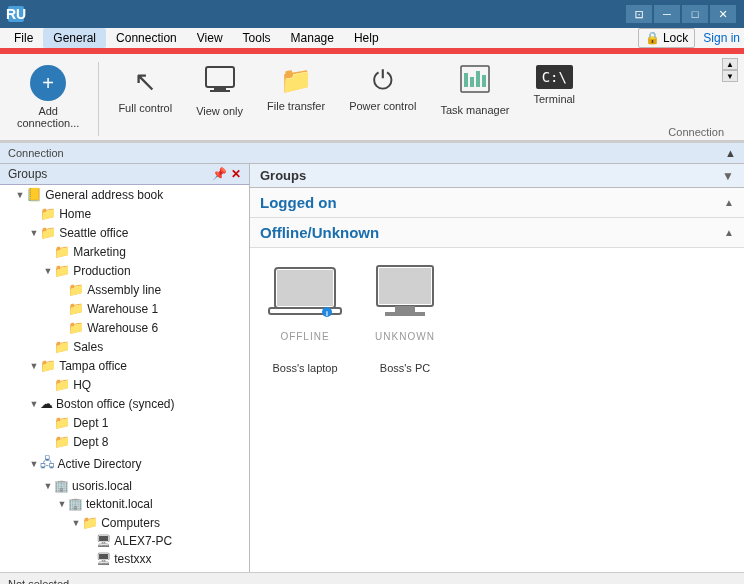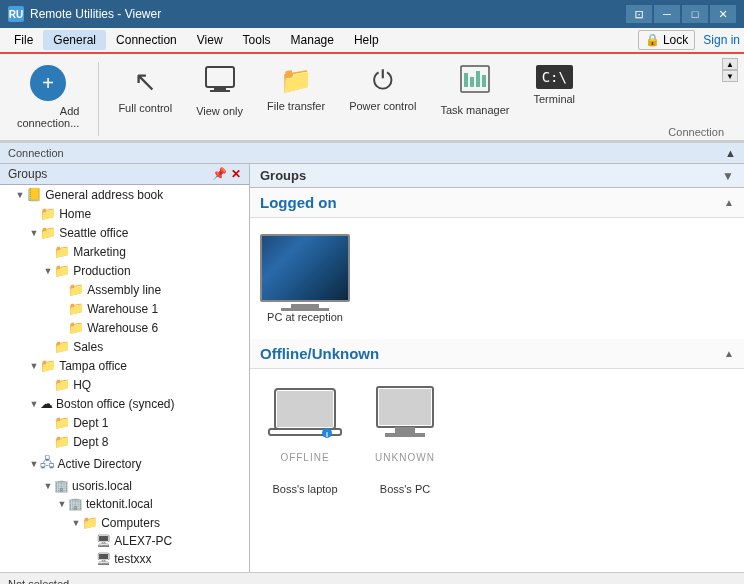--- a/index.html
+++ b/index.html
@@ -1,27 +1,27 @@
 <!DOCTYPE html>
 <html><head>
   <meta charset="utf-8">
   <style>
     * { margin: 0; padding: 0; box-sizing: border-box; }
     body { font-family: 'Segoe UI', Tahoma, Geneva, Verdana, sans-serif; font-size: 12px; background: #f0f0f0; width: 744px; height: 584px; overflow: hidden; }
 
     
     .title-bar { background: #2c5f8a; color: white; height: 28px; display: flex; align-items: center; justify-content: space-between; padding: 0 8px; }
     .title-bar-left { display: flex; align-items: center; gap: 6px; }
-    .title-bar-icon { width: 16px; height: 16px; background: #4a9eda; border-radius: 2px; display: flex; align-items: center; justify-content: center; font-size: 10px; font-weight: bold; color: white; }
+    .title-bar-icon { width: 16px; height: 16px; background: #4a9eda; border-radius: 2px; display: flex; align-items: center; justify-content: center; font-size: 14px; font-weight: bold; color: white; }
     .title-bar-text { font-size: 12px; }
     .title-bar-controls { display: flex; gap: 2px; }
     .title-btn { width: 26px; height: 18px; background: #4a7fa8; border: none; color: white; cursor: pointer; font-size: 11px; display: flex; align-items: center; justify-content: center; }
 
     
-    .menu-bar { background: #f5f5f5; border-bottom: 2px solid #ef4444; height: 26px; display: flex; align-items: center; padding: 0 4px; }
+    .menu-bar { background: #f5f5f5; border-bottom: 6px solid #ef4444; height: 26px; display: flex; align-items: center; padding: 0 4px; }
     .menu-item { padding: 3px 10px; cursor: pointer; font-size: 12px; border-radius: 2px; }
     .menu-item.active { background: #cce0f5; }
 
     
     .ribbon { background: #f5f5f5; border-bottom: 2px solid #ccc; padding: 4px 6px 0; min-height: 80px; display: flex; align-items: flex-start; gap: 2px; position: relative; }
     .ribbon-btn { display: flex; flex-direction: column; align-items: center; padding: 6px 10px; cursor: pointer; border-radius: 2px; min-width: 60px; border: 1px solid transparent; }
     .ribbon-label { font-size: 11px; color: #333; text-align: center; }
     .ribbon-separator { width: 1px; background: #ccc; margin: 4px 6px; align-self: stretch; }
     .ribbon-section-label { position: absolute; bottom: 2px; left: 50%; transform: translateX(-50%); font-size: 11px; color: #666; white-space: nowrap; }
     .ribbon-right-scroll { display: flex; flex-direction: column; margin-left: auto; }
@@ -71,21 +71,20 @@
     .pc-icon { color: #555; }
 
     .right-panel-content { flex: 1; overflow-y: auto; }
   </style>
 </head>
 <body>
 
 <div class="title-bar">
   <div class="title-bar-left">
     <div class="title-bar-icon">RU</div>
-    <span class="title-bar-text">Remote Utilities - Viewer</span>
   </div>
   <div class="title-bar-controls">
     <button class="title-btn">⊡</button>
     <button class="title-btn">─</button>
     <button class="title-btn">□</button>
     <button class="title-btn close">✕</button>
   </div>
 </div>
 
 <div class="menu-bar" style="position:relative;">
@@ -102,21 +101,21 @@
       <span>Lock</span>
     </div>
     <span class="signin-btn">Sign in</span>
   </div>
 </div>
 
 <div class="ribbon" style="height:88px; position:relative;">
 
   <div class="ribbon-btn" style="min-width:70px;">
     <div class="add-btn-icon" style="font-size:20px;">+</div>
-    <span class="ribbon-label" style="white-space:pre-line;text-align:right;">Add
+    <span class="ribbon-label" style="white-space:pre-line;">Add
 connection...</span>
   </div>
 
   <div class="ribbon-separator"></div>
 
   <div class="ribbon-btn">
     <div style="font-size:28px; margin-bottom:4px; color:#444;">↖</div>
     <span class="ribbon-label">Full control</span>
   </div>
 
@@ -321,33 +320,20 @@
       <span style="cursor:pointer; color:#666;">▼</span>
     </div>
 
     <div class="right-panel-content">
 
       <div class="section-header">
         <span class="section-title">Logged on</span>
         <span class="section-arrow">▲</span>
       </div>
 
-      <div class="computers-grid">
-
-        <div class="computer-item">
-          <div style="position:relative;">
-            <div style="width:90px; height:68px; border:2px solid #888; border-radius:2px; overflow:hidden; background:#1a3a5c; margin-bottom:2px;">
-              <div style="width:100%; height:100%; background:linear-gradient(135deg, #1e4a7a 0%, #2a6aaa 30%, #1a5080 60%, #0d2840 100%);"></div>
-            </div>
-            <div style="width:28px; height:4px; background:#888; margin:0 auto;"></div>
-            <div style="width:48px; height:3px; background:#888; margin:0 auto;"></div>
-          </div>
-          <span class="computer-label">PC at reception</span>
-        </div>
-      </div>
 
       <div class="section-header">
         <span class="section-title">Offline/Unknown</span>
         <span class="section-arrow">▲</span>
       </div>
 
       <div class="computers-grid">
 
         <div class="computer-item">
           <div style="position:relative; margin-bottom:4px;">

